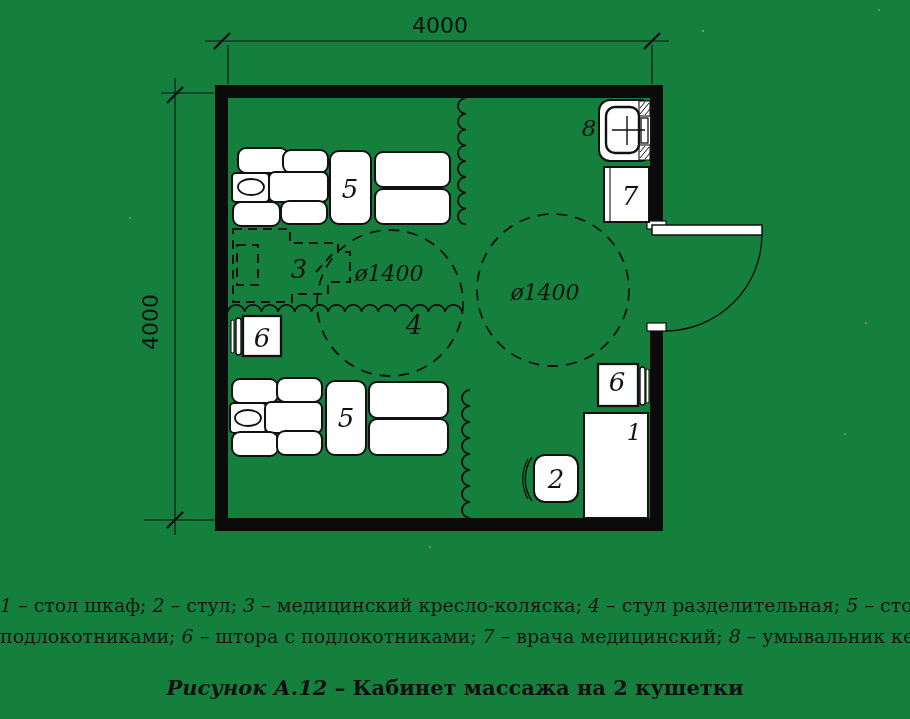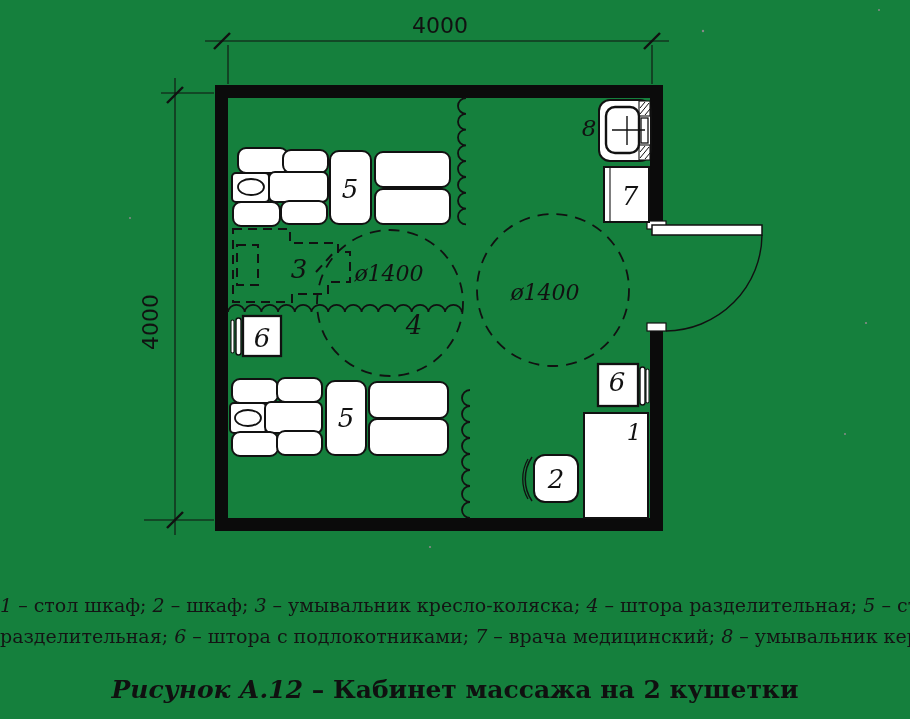--- a/index.html
+++ b/index.html
@@ -20,21 +20,21 @@
     text-align:center;
     font-size:19px;
     line-height:31px;
     color:#141414;
     white-space:nowrap;
   }
   .legend .it{font-style:italic;}
   .caption{
     margin-top:23px;
     text-align:center;
-    font-size:25px;
+    font-size:21px;
     font-weight:bold;
     color:#101010;
   }
   .caption .bi{font-style:italic;font-weight:bold;}
   .caption .b{font-weight:bold;}
 </style>
 </head>
 <body>
 
 <div class="page">
@@ -179,19 +179,19 @@
       <circle cx="703" cy="31" r="1.2"></circle>
       <circle cx="879" cy="10" r="1"></circle>
       <circle cx="866" cy="323" r="1.1"></circle>
       <circle cx="845" cy="434" r="1"></circle>
       <circle cx="130" cy="218" r="1"></circle>
       <circle cx="430" cy="547" r="1.1"></circle>
     </g>
   </svg>
 
   <div class="legend" id="legend">
-      <div><span class="it">1</span><span> – стол шкаф; </span><span class="it">2</span><span> – шкаф; </span><span class="it">3</span><span> – умывальник кресло-коляска; </span><span class="it">4</span><span> – штора разделительная; </span><span class="it">5</span><span> – стол массажный</span></div>
-      <div><span>разделительная; </span><span class="it">6</span><span> – штора с подлокотниками; </span><span class="it">7</span><span> – врача медицинский; </span><span class="it">8</span><span> – умывальник керамический</span></div>
+      <div><span class="it">1</span><span> – стол шкаф; </span><span class="it">2</span><span> – стул; </span><span class="it">3</span><span> – медицинский кресло-коляска; </span><span class="it">4</span><span> – стул разделительная; </span><span class="it">5</span><span> – стол массажный</span></div>
+      <div><span>подлокотниками; </span><span class="it">6</span><span> – штора с подлокотниками; </span><span class="it">7</span><span> – врача медицинский; </span><span class="it">8</span><span> – умывальник керамический</span></div>
     </div>
 
   <div class="caption" id="caption"><span class="bi">Рисунок А.12</span><span class="b"> – </span><span class="b">Кабинет массажа на 2 кушетки</span></div>
 
 </div>
 
 </body></html>

